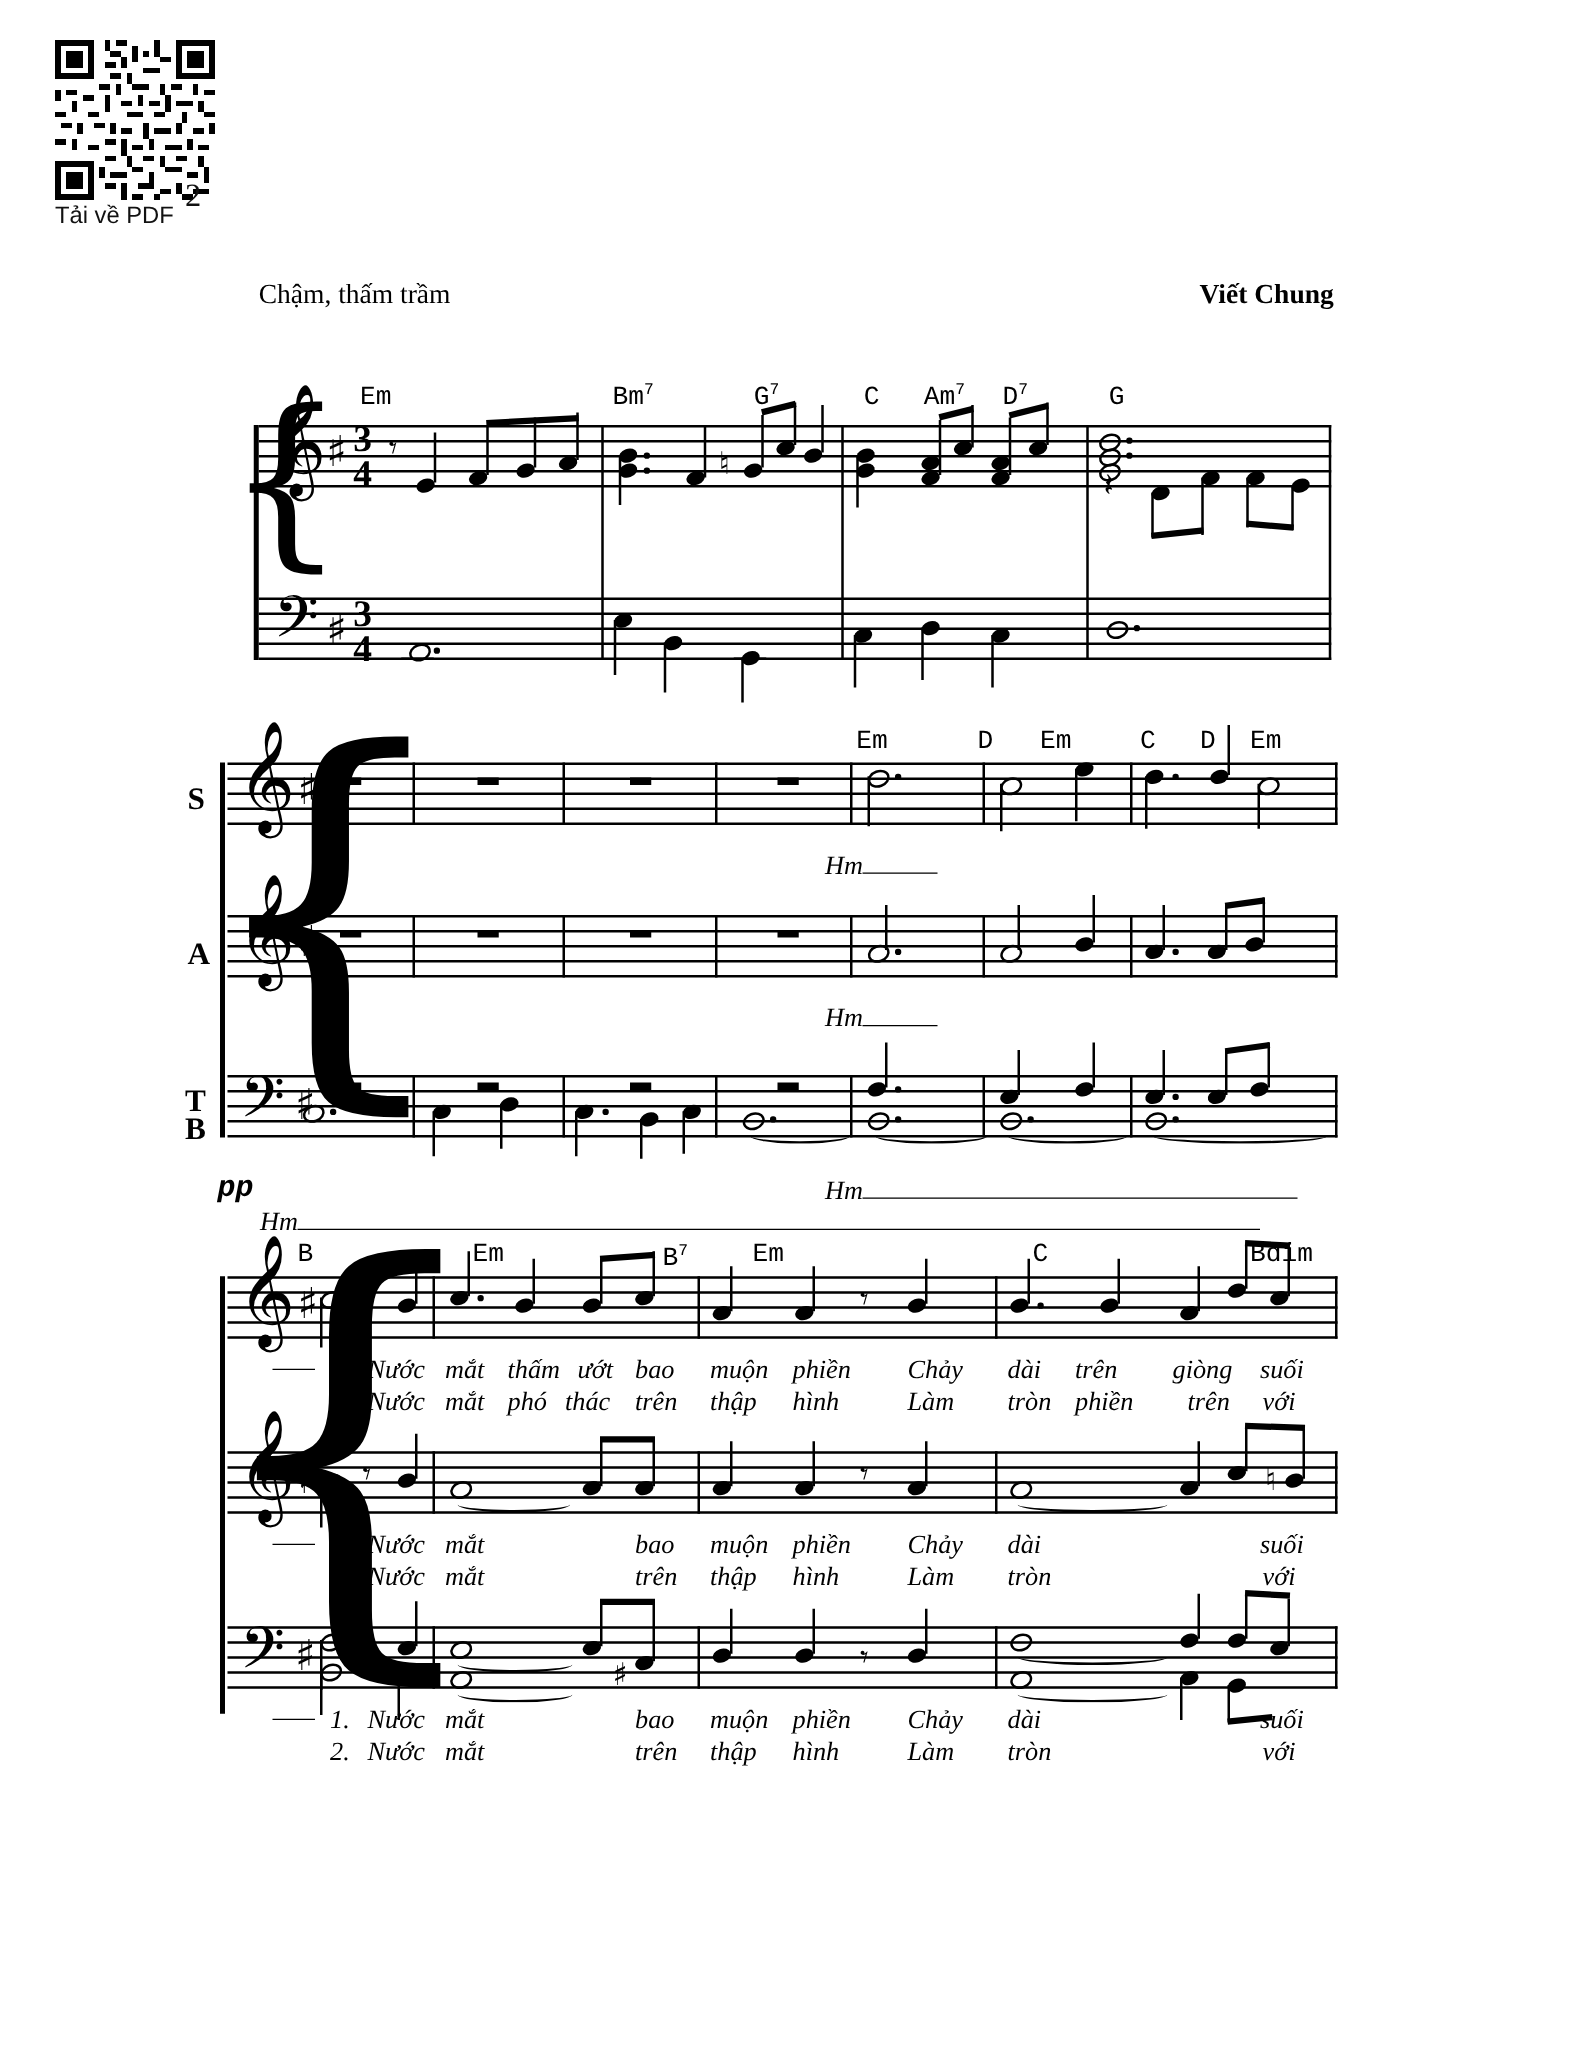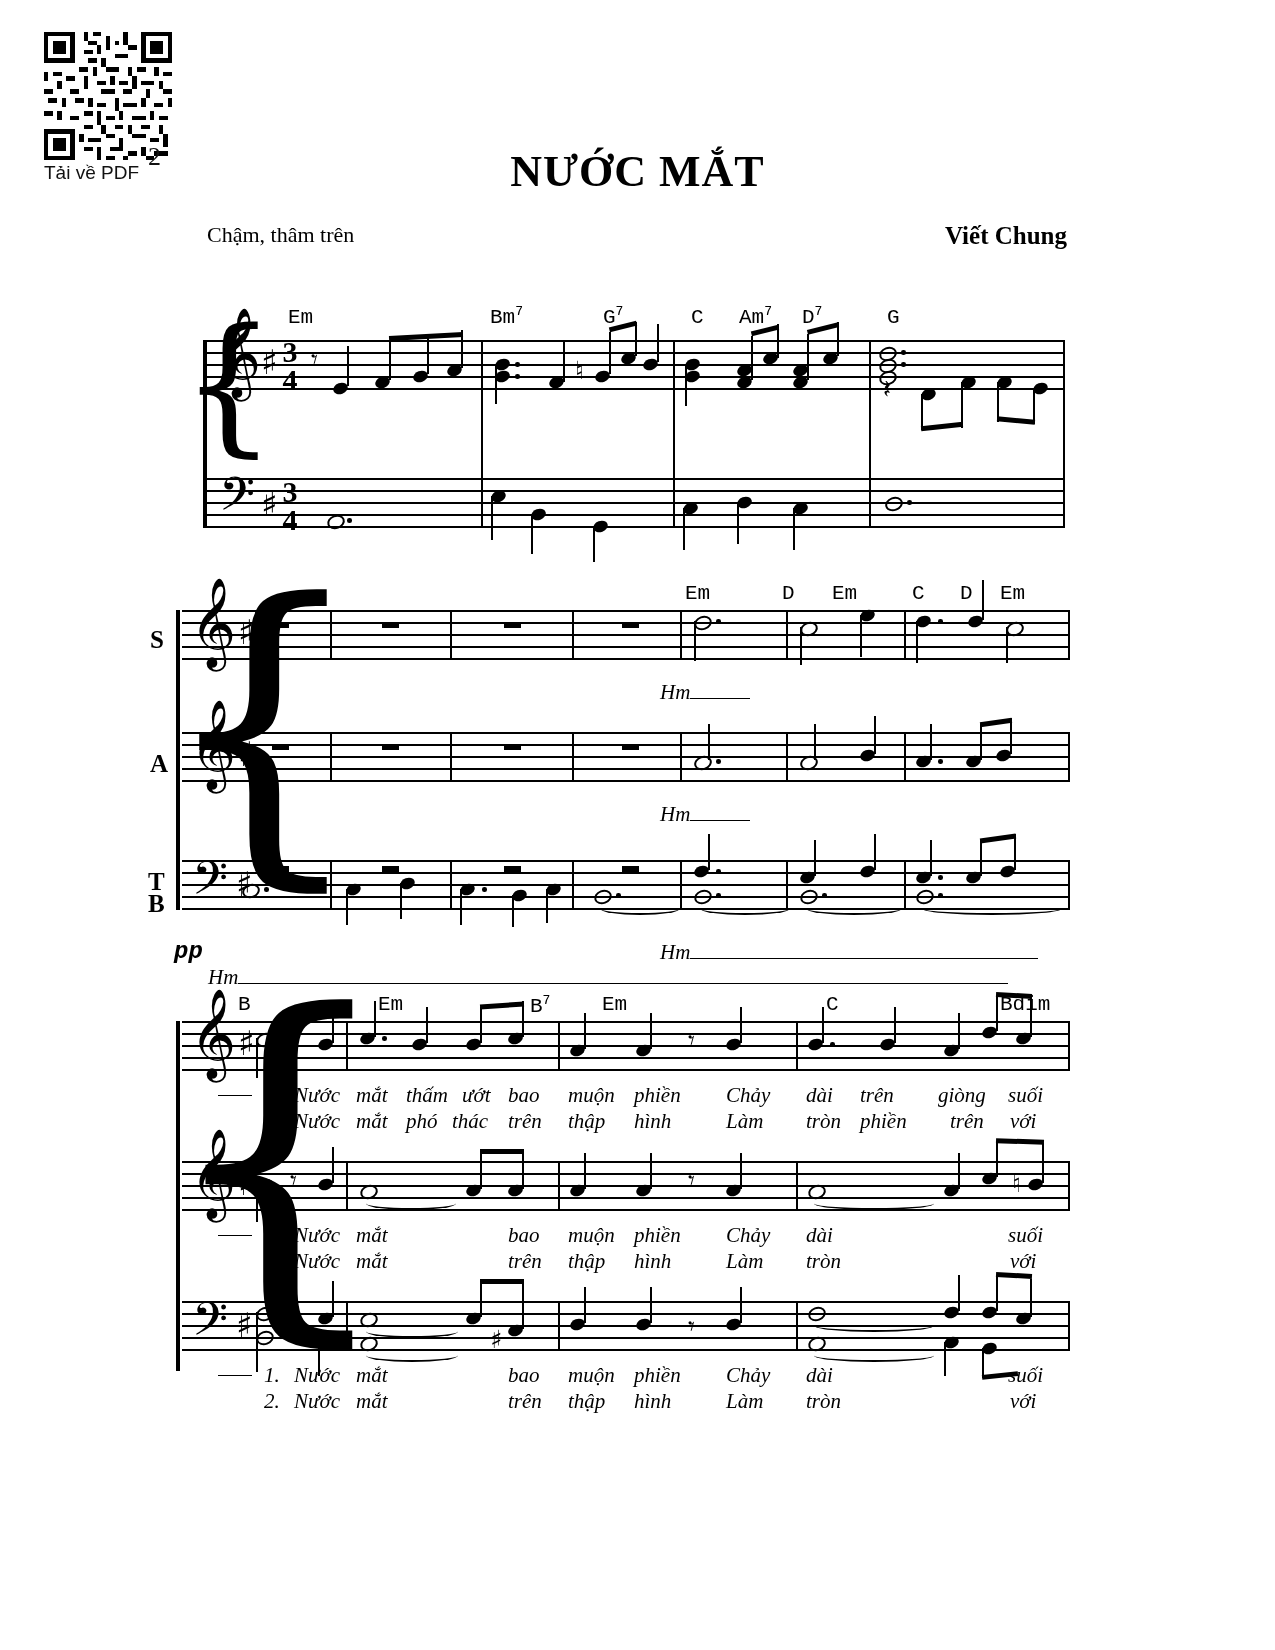--- a/index.html
+++ b/index.html
@@ -65,21 +65,21 @@
     top: 222px;
     font-family: "Liberation Serif", serif;
     font-size: 22px;
   }
   #composer {
     position: absolute;
     right: 208px;
     top: 222px;
     font-family: "Liberation Serif", serif;
     font-weight: bold;
-    font-size: 25px;
+    font-size: 22px;
   }
 
   
   .system { position: absolute; }
   .staff { position: absolute; }
   .staff .line {
     position: absolute;
     left: 0;
     width: 100%;
     height: 1.6px;
@@ -313,22 +313,21 @@
           <rect x="25" y="27" width="3" height="1"></rect>
         <rect x="14" y="28" width="2" height="1"></rect>
           <rect x="18" y="28" width="1" height="1"></rect>
         <rect x="23" y="28" width="2" height="1"></rect>
       </g>
     </svg>
     <div id="qr-caption">Tải về PDF</div>
   </div>
   <div id="page-number">2</div>
 
-  <div id="song-title">NƯỚC MẮT</div>
-  <div id="tempo-mark">Chậm, thâm trên</div>
+  <div id="tempo-mark">Chậm, thấm trầm</div>
   <div id="composer">Viết Chung</div>
 
   <div class="system" style="left:185px; top:300px; width:880px; height:260px;">
 
     <div class="chord" style="left:103px; top:4px;"><span>Em</span><sup></sup></div>
     <div class="chord" style="left:305px; top:4px;"><span>Bm</span><sup>7</sup></div>
     <div class="chord" style="left:418px; top:4px;"><span>G</span><sup>7</sup></div>
     <div class="chord" style="left:506px; top:4px;"><span>C</span><sup></sup></div>
     <div class="chord" style="left:554px; top:4px;"><span>Am</span><sup>7</sup></div>
     <div class="chord" style="left:617px; top:4px;"><span>D</span><sup>7</sup></div>

